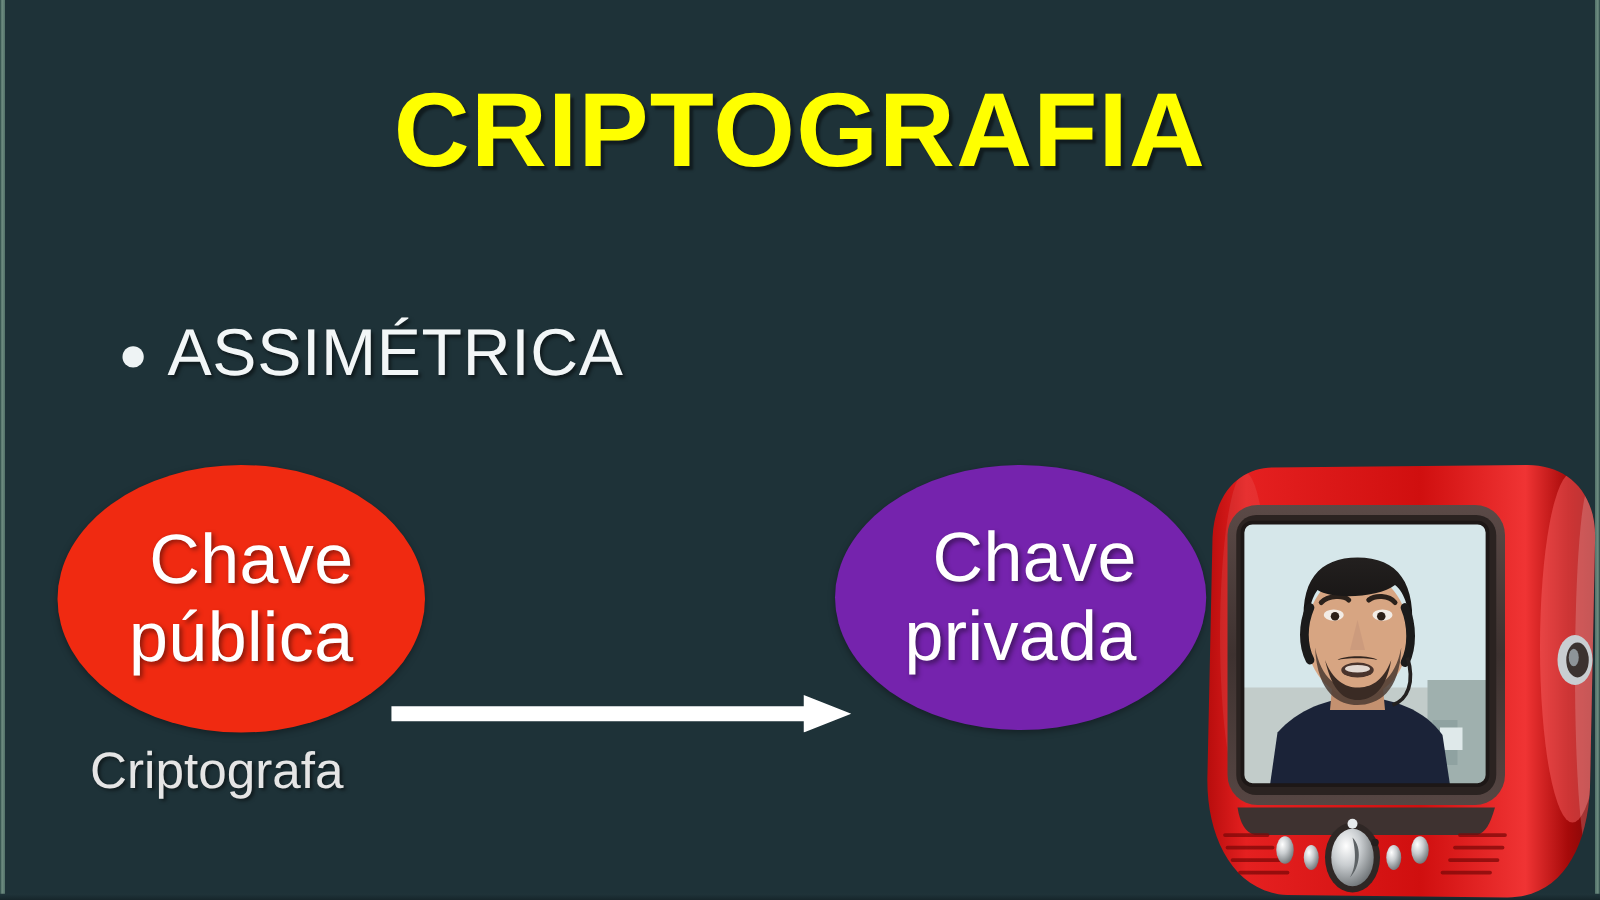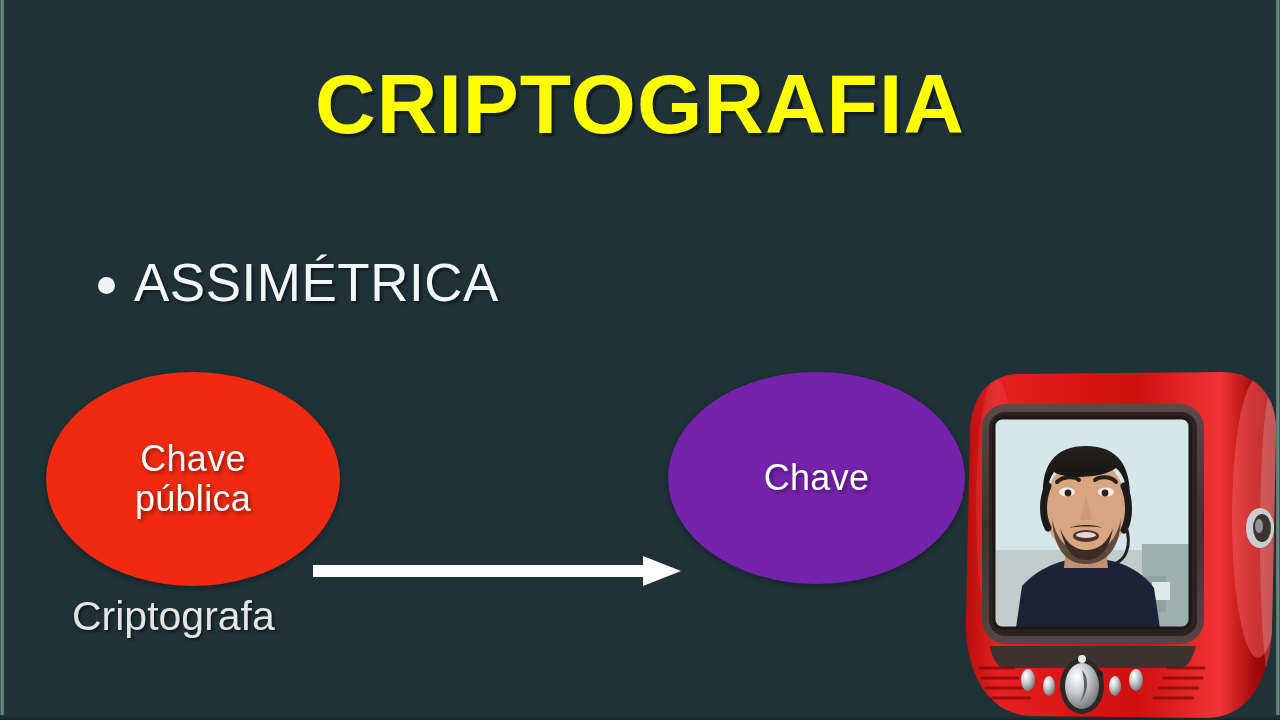--- a/index.html
+++ b/index.html
@@ -87,23 +87,23 @@
     white-space: nowrap;
   }
 
   
   .key-ellipse {
     position: absolute;
     border-radius: 50%;
     display: flex;
     align-items: center;
     justify-content: center;
-    text-align: center;
+    text-align: right;
     color: #ffffff;
-    font-size: 36px;
+    font-size: 56px;
     line-height: 1.12;
     letter-spacing: .3px;
     text-shadow: 2px 2px 4px rgba(0,0,0,.45);
     box-shadow: 0 2px 6px rgba(0,0,0,.35);
   }
   #ellipse-public {
     left: 46px;  top: 372px;
     width: 294px; height: 214px;
     background: #f02a11;
   }
@@ -164,20 +164,21 @@
   <div class="key-ellipse" id="ellipse-public" style="background: rgb(240, 42, 17);">
     <div>
       <span class="line1">Chave</span>
       <span class="line2">pública</span>
     </div>
   </div>
 
   <div class="key-ellipse" id="ellipse-private" style="background: rgb(117, 35, 173);">
     <div>
       <span class="line1">Chave</span>
+      <span class="line2">privada</span>
     </div>
   </div>
 
   <div id="arrow">
     <svg width="368" height="30" viewBox="0 0 368 30">
       <polygon points="0,9 330,9 330,0 368,15 330,30 330,21 0,21" fill="#ffffff"></polygon>
     </svg>
   </div>
 
   <div id="caption-criptografa">Criptografa</div>

